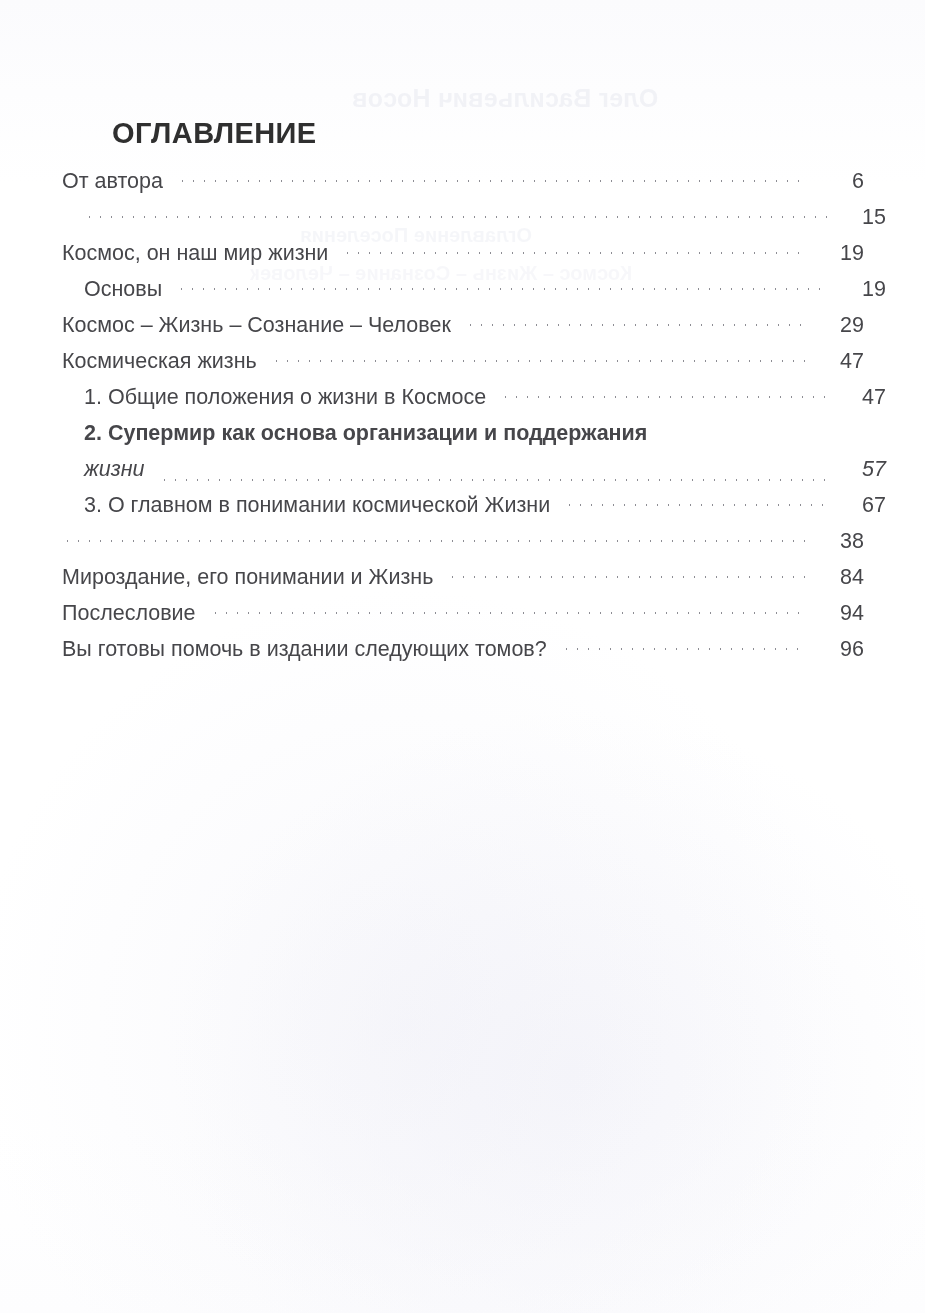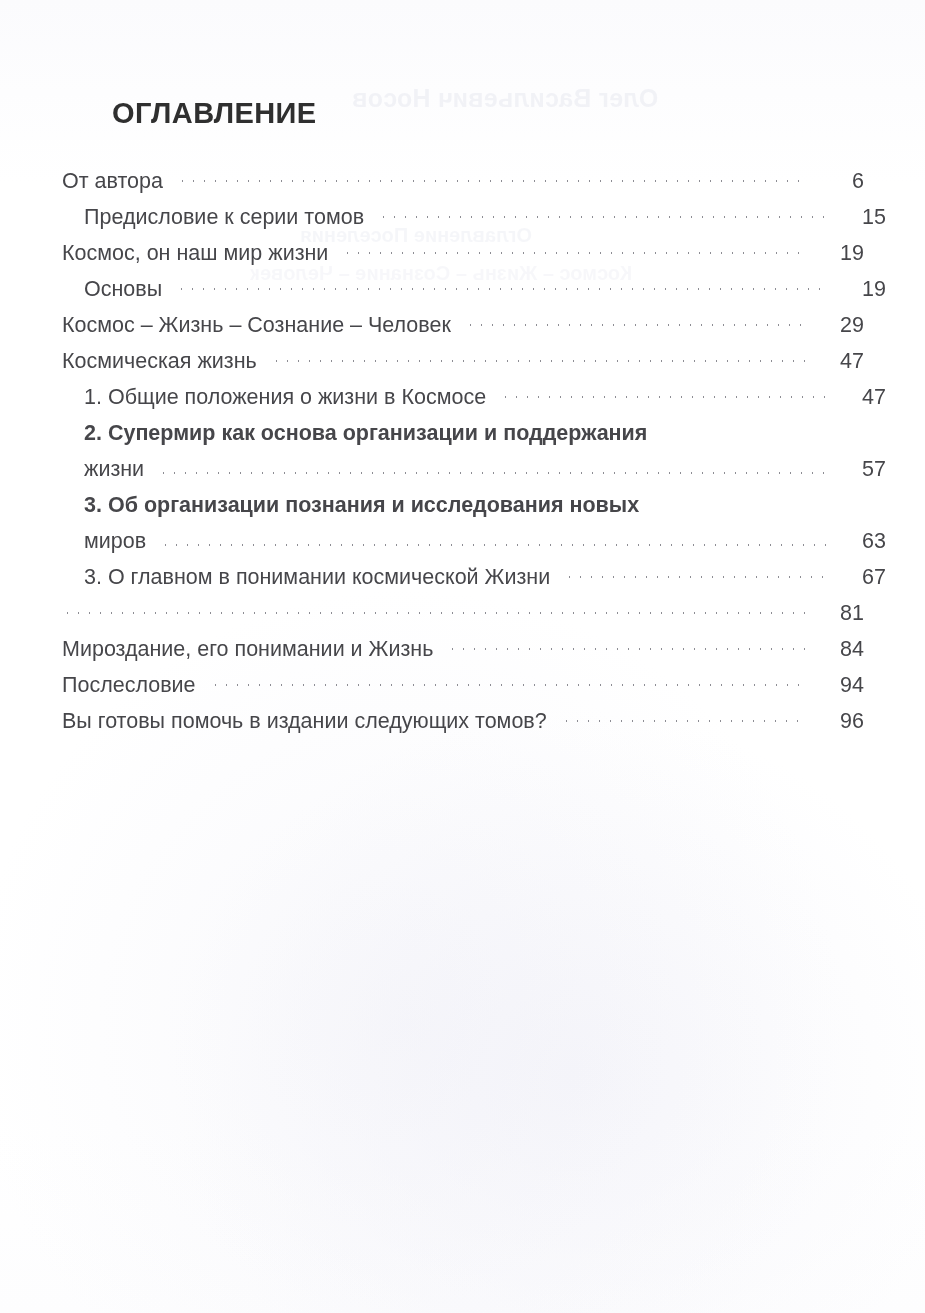--- a/index.html
+++ b/index.html
@@ -60,21 +60,21 @@
 
   .sheet {
     position: absolute;
     inset: 0;
   }
 
   
   .toc-title {
     position: absolute;
     left: 112px;
-    top: 80px;
+    top: 100px;
     font-size: 29px;
     font-weight: 700;
     letter-spacing: .4px;
     color: #2f2f2f;
     line-height: 1;
   }
 
   
   .toc {
     position: absolute;
@@ -143,22 +143,23 @@
     display: block;
     white-space: normal;
   }
   .toc-entry.wrapped .wrap-first {
     display: block;
     width: 100%;
     font-weight: bold;
   }
   .toc-entry.wrapped .wrap-last {
     display: flex;
-    align-items: center;
-    width: 100%;
+    align-items: flex-end;
+    width: 100%;
+    font-style: italic;
   }
 </style>
 </head>
 <body>
 
 <div class="page"></div>
 <div class="paper-noise"></div>
 
 <div class="sheet">
 
@@ -171,21 +172,20 @@
   <div class="toc" id="toc-list">
       <div class="toc-entry level-1">
         <span class="entry-line">
           <span class="entry-label">От автора</span>
           <span class="leader"></span>
           <span class="page-num">6</span>
         </span>
       </div>
       <div class="toc-entry level-2">
         <span class="entry-line">
-          <span class="entry-label">Предисловие к серии томов</span>
           <span class="leader"></span>
           <span class="page-num">15</span>
         </span>
       </div>
       <div class="toc-entry level-1">
         <span class="entry-line">
           <span class="entry-label">Космос, он наш мир жизни</span>
           <span class="leader"></span>
           <span class="page-num">19</span>
         </span>
@@ -219,39 +219,31 @@
         </span>
       </div>
       <div class="toc-entry level-2 wrapped">
         <span class="wrap-first"><span class="entry-label">2. Супермир как основа организации и поддержания</span></span>
         <span class="wrap-last">
           <span class="entry-label">жизни</span>
           <span class="leader"></span>
           <span class="page-num">57</span>
         </span>
       </div>
-      <div class="toc-entry level-2 wrapped">
-        <span class="wrap-first"><span class="entry-label">3. Об организации познания и исследования новых</span></span>
-        <span class="wrap-last">
-          <span class="entry-label">миров</span>
-          <span class="leader"></span>
-          <span class="page-num">63</span>
-        </span>
-      </div>
       <div class="toc-entry level-2">
         <span class="entry-line">
           <span class="entry-label">3. О главном в понимании космической Жизни</span>
           <span class="leader"></span>
           <span class="page-num">67</span>
         </span>
       </div>
       <div class="toc-entry level-1">
         <span class="entry-line">
           <span class="leader"></span>
-          <span class="page-num">81</span>
+          <span class="page-num">38</span>
         </span>
       </div>
       <div class="toc-entry level-1">
         <span class="entry-line">
           <span class="entry-label">Мироздание, его понимании и Жизнь</span>
           <span class="leader"></span>
           <span class="page-num">84</span>
         </span>
       </div>
       <div class="toc-entry level-1">

